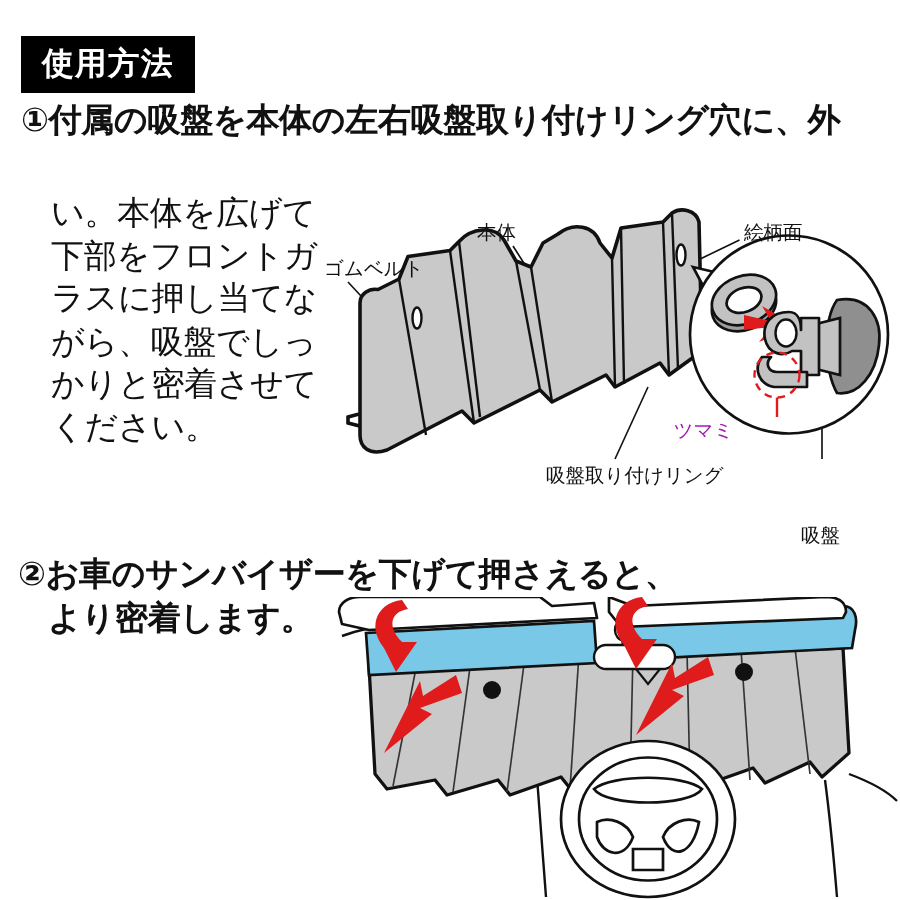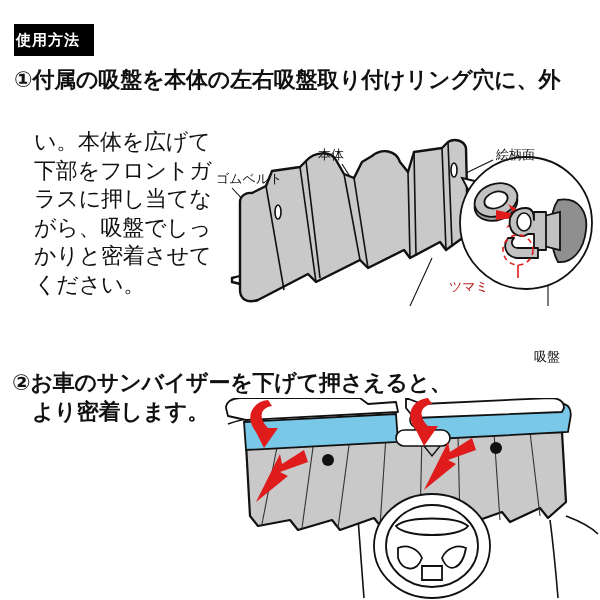--- a/index.html
+++ b/index.html
@@ -2,21 +2,21 @@
 <html><head>
 <meta charset="utf-8">
 <style>
   html,body{margin:0;padding:0;background:#fff;}
   body{width:600px;height:600px;overflow:hidden;
        font-family:"Liberation Sans","DejaVu Sans",sans-serif;color:#111;}
   #page{position:relative;width:600px;height:600px;background:#fff;}
 
   
   .heading-box{position:absolute;left:14px;top:24px;background:#000;color:#fff;
-      font-size:15px;font-weight:bold;line-height:1;padding:6px 12px 7px 0;
+      font-size:21px;font-weight:bold;line-height:1;padding:6px 12px 7px 12px;
       letter-spacing:1px;border:2px solid #000;box-sizing:border-box;}
 
   
   .step1-wrap{position:absolute;left:14px;top:66px;width:578px;}
   .step1-lead{font-size:22px;font-weight:bold;line-height:1.30;letter-spacing:-0.2px;}
   .step1-lead .l2{display:block;padding-left:20px;}
   .step1-tail{position:absolute;left:20px;top:62px;width:190px;
       font-size:22px;font-weight:normal;line-height:1.30;letter-spacing:-0.2px;}
 
   
@@ -29,21 +29,21 @@
   #fig1{left:196px;top:138px;width:404px;height:206px;}
   #fig2{left:210px;top:398px;width:390px;height:202px;}
 
   .lbl{position:absolute;font-size:13px;font-weight:normal;white-space:nowrap;
        letter-spacing:0px;line-height:1;}
   #fig1 .lbl-gomu{left:20px;top:34px;}
   #fig1 .lbl-hontai{left:122px;top:10px;}
   #fig1 .lbl-egara{left:300px;top:10px;}
   #fig1 .lbl-ring{left:168px;top:172px;}
   #fig1 .lbl-kyuban{left:338px;top:172px;margin-top:40px;}
-  #fig1 .lbl-tsumami{left:253px;top:142px;color:#b91c1c;}
+  #fig1 .lbl-tsumami{left:253px;top:142px;color:#a21caf;}
 </style>
 </head>
 <body>
 
 <div id="page">
 
   <div class="heading-box">
     <span>使用方法</span>
   </div>
 
@@ -142,20 +142,21 @@
           <circle cx="322" cy="112" r="15" fill="none" stroke="#e01b1b" stroke-width="1.6" stroke-dasharray="5 4"></circle>
           <path d="M322 127 L322 140" stroke="#e01b1b" stroke-width="1.6"></path>
         </g>
       </g>
     </svg>
 
     
     <div class="lbl lbl-gomu">ゴムベルト</div>
     <div class="lbl lbl-hontai">本体</div>
     <div class="lbl lbl-egara">絵柄面</div>
+    <div class="lbl lbl-ring">吸盤取り付けリング</div>
     <div class="lbl lbl-kyuban">吸盤</div>
     <div class="lbl lbl-tsumami">ツマミ</div>
   </div>
 
   <div class="step2-wrap">
     <div class="step2-lead">
       <span>②お車のサンバイザーを下げて押さえると、</span>
       <span class="l2">より密着します。</span>
     </div>
   </div>

